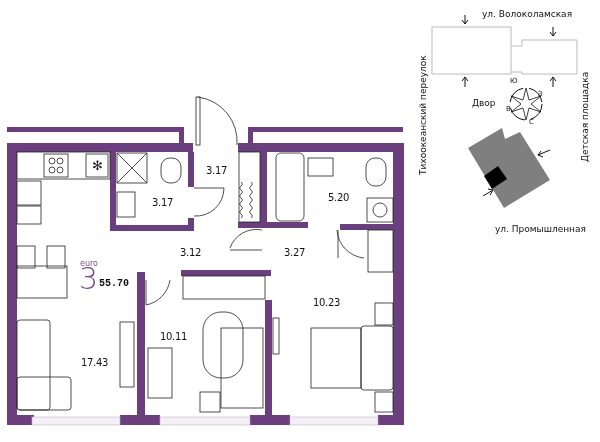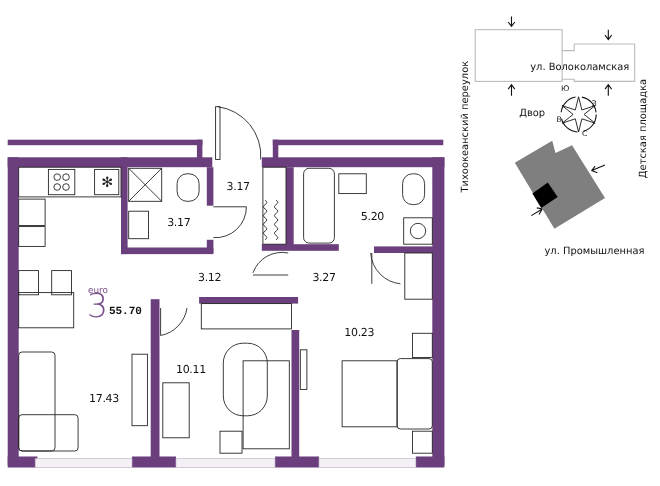--- a/index.html
+++ b/index.html
@@ -139,21 +139,21 @@
 <div class="lbl" style="left:284px;top:247px;text-align:center;">3.27</div>
 <div class="lbl" style="left:328px;top:192px;">5.20</div>
 <div class="lbl" style="left:81px;top:357px;">17.43</div>
 <div class="lbl" style="left:160px;top:331px;">10.11</div>
 <div class="lbl" style="left:313px;top:297px;">10.23</div>
 
 <div class="type-word">euro</div>
 <div class="rooms-num">3</div>
 <div class="area-total">55.70</div>
 
-<div class="street" style="left:482px;top:9px;margin-top:48px;">ул. Волоколамская</div>
+<div class="street" style="left:482px;top:9px;">ул. Волоколамская</div>
 <div class="street" style="left:476px;top:224px;margin-left:19px;">ул. Промышленная</div>
 <div class="street vert-l" style="left:418px;top:175px;">Тихоокеанский переулок</div>
 <div class="street vert-l" style="left:580px;top:162px;">Детская площадка</div>
 <div class="street" style="left:472px;top:98px;">Двор</div>
 <div class="street" style="left:510px;top:77px;font-size:7px;">Ю</div>
 <div class="street" style="left:538px;top:90px;font-size:7px;">З</div>
 <div class="street" style="left:506px;top:105px;font-size:7px;">В</div>
 <div class="street" style="left:529px;top:118px;font-size:7px;">С</div>
 
 </body></html>

